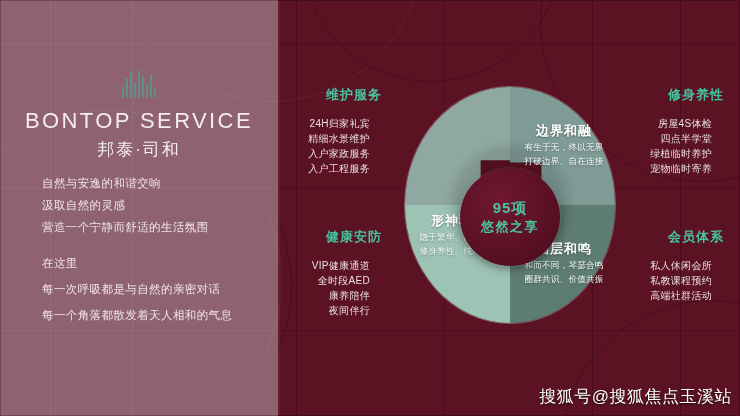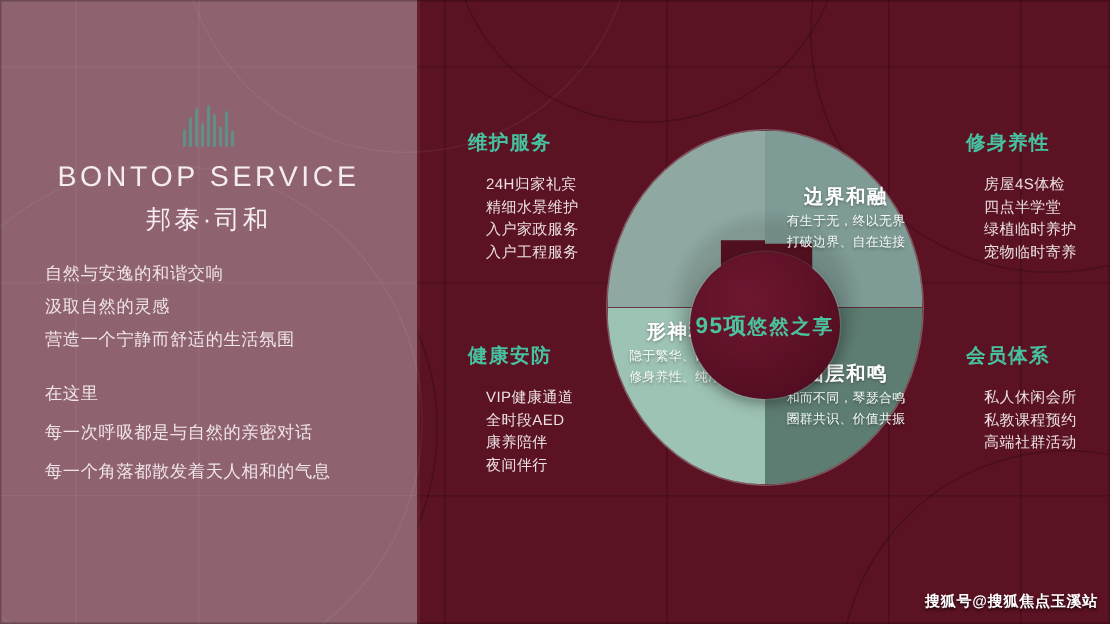--- a/index.html
+++ b/index.html
@@ -35,37 +35,37 @@
   }
 
   
   .barcode{position:absolute;left:122px;top:68px;display:flex;align-items:flex-end;gap:2px;height:30px;}
   .barcode i{display:block;width:2px;background:#5f8f86;border-radius:1px;}
 
   .brand{
     position:absolute;left:0;right:0;top:108px;text-align:center;color:#f2e9ec;
   }
   .brand .en{
-    font-size:19px;letter-spacing:2.4px;font-weight:400;line-height:1.2;
+    font-size:22px;letter-spacing:2.4px;font-weight:400;line-height:1.2;
     color:#f4ecef;
   }
   .brand .cn{
     font-size:17px;letter-spacing:2px;margin-top:4px;color:#f6eef1;font-weight:400;
   }
 
   .copy{
-    position:absolute;left:30px;top:172px;width:226px;color:#f0e4e8;
+    position:absolute;left:42px;top:172px;width:226px;color:#f0e4e8;
     font-size:11.5px;line-height:22px;letter-spacing:.4px;
   }
   .copy p{margin:0;white-space:nowrap;}
   .copy .gap{height:12px;}
   .copy .sp{line-height:26px;}
 
   
-  .col{position:absolute;text-align:left;padding-left:16px;}
+  .col{position:absolute;text-align:right;}
   .col h3{
     margin:0 0 8px 0;font-size:13px;font-weight:700;letter-spacing:1px;
     color:#46c2a0;
   }
   .col ul{margin:12px;padding:0;list-style:none;}
   .col li{font-size:10px;line-height:15px;color:#eadfe2;letter-spacing:.3px;white-space:nowrap;}
 
   .col-a{left:296px;top:86px;width:86px;}
   .col-b{left:296px;top:228px;width:86px;}
   .col-c{left:628px;top:86px;width:96px;}
@@ -99,29 +99,29 @@
   .qt .s{font-size:8.6px;line-height:14px;letter-spacing:.2px;white-space:nowrap;color:#f4fbf8;}
   .qt-1{left:16px;top:28px;text-align:center;width:104px;}
   .qt-2{left:110px;top:38px;text-align:center;width:112px;}
   .qt-3{left:6px;top:128px;text-align:center;width:110px;}
   .qt-4{left:110px;top:156px;text-align:center;width:112px;}
 
   .core{
     position:absolute;left:62px;top:84px;width:100px;height:98px;border-radius:50%;
     background:radial-gradient(circle at 38% 32%, #6e1730 0%, #5a1024 60%, #49091c 100%);
     box-shadow:0 0 0 1px rgba(255,255,255,.10), 0 3px 10px rgba(0,0,0,.35);
-    display:flex;flex-direction:row;align-items:center;justify-content:center;
+    display:flex;flex-direction:column;align-items:center;justify-content:center;
   }
   .core .n{font-size:15px;font-weight:700;color:#49c49f;letter-spacing:1px;line-height:19px;}
   .core .m{font-size:13px;font-weight:700;color:#49c49f;letter-spacing:1.5px;line-height:19px;}
 
   
   .watermark{
     position:absolute;right:8px;bottom:8px;
-    font-size:10px;font-weight:700;color:#ffffff;letter-spacing:.5px;
+    font-size:17px;font-weight:400;color:#ffffff;letter-spacing:.5px;
     text-shadow:0 1px 2px rgba(0,0,0,.7);
   }
   .frame-shadow{position:absolute;inset:0;box-shadow:inset 0 0 0 1px rgba(0,0,0,.25);pointer-events:none;}
 </style>
 </head>
 <body>
 
 <div class="slide">
 
   <div class="deco">

